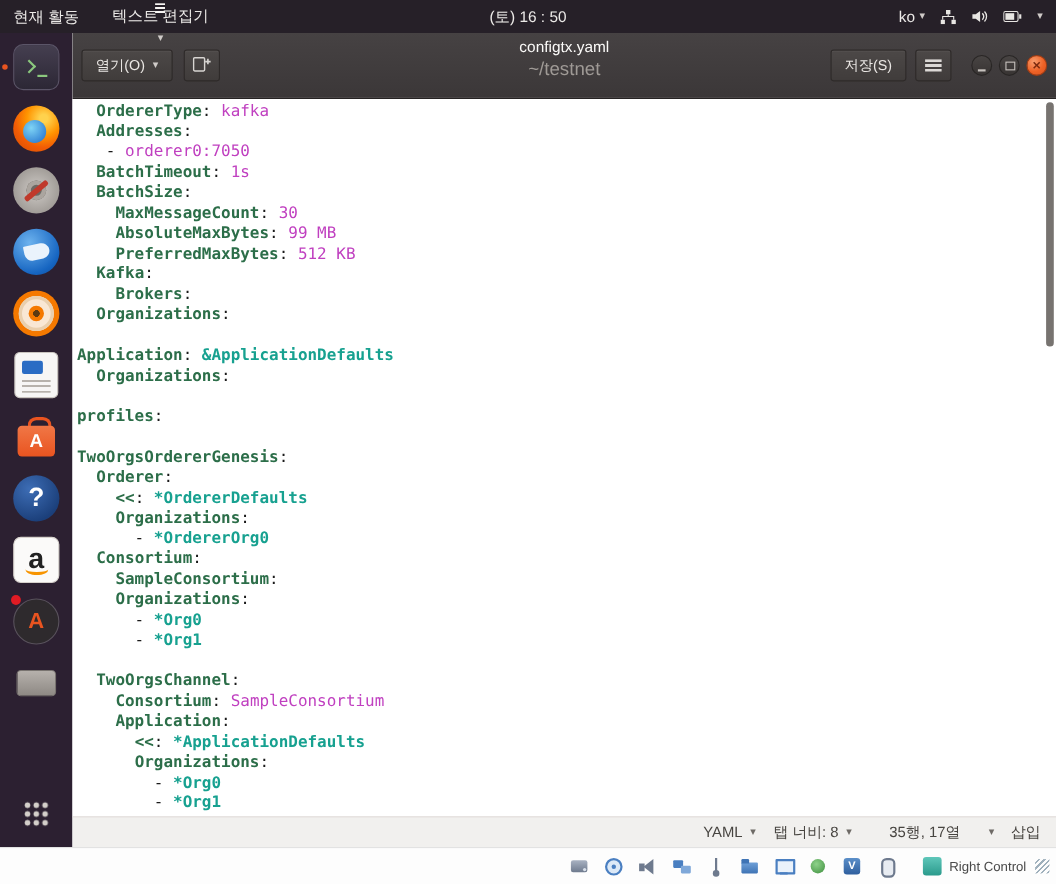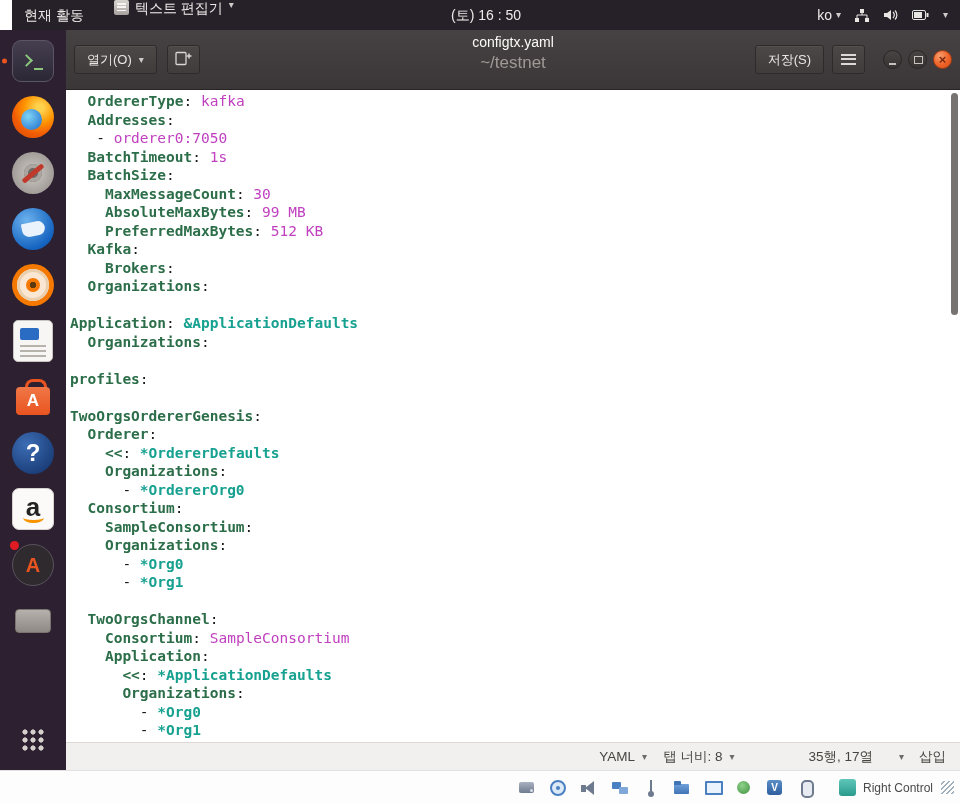--- a/index.html
+++ b/index.html
@@ -1,24 +1,24 @@
 <!DOCTYPE html>
 <html style="--tok-key: #2c6e49; --tok-value: #c040c0; --tok-anchor_alias: #17a190; --tok-plain: #1a1a1a;"><head>
 <meta charset="utf-8">
 <style>
   * { margin:0; padding:0; box-sizing:border-box; }
   html,body { width:960px; height:804px; overflow:hidden; background:#000;
               font-family:"Liberation Sans","DejaVu Sans",sans-serif; }
   .screen { position:relative; width:960px; height:804px; background:#fff; }
 
   
-  .topbar { position:absolute; top:0; left:12px; right:0; height:30px; background:#262028;
+  .topbar { position:absolute; top:0; left:0; right:0; height:30px; background:#262028;
             color:#eceae8; display:flex; align-items:center; font-size:14px; z-index:5; }
   .tb-activities { padding:0 12px; height:30px; line-height:30px; cursor:default; }
-  .tb-app { display:flex; align-items:flex-start; gap:6px; margin-left:18px; height:30px; }
+  .tb-app { display:flex; align-items:center; gap:6px; margin-left:18px; height:30px;flex-direction:column; }
   .gedit-ic { width:15px; height:15px; border-radius:2px; background:linear-gradient(#d8d4d0,#a7a29d); position:relative; }
   .gedit-ic::before { content:''; position:absolute; left:3px; top:3px; right:3px; height:9px;
             background:repeating-linear-gradient(#f7f5f3 0 1.5px, transparent 1.5px 3.5px); }
   .caret { font-size:10px; color:#cfcbc8; line-height:1; }
   .tb-clock { position:absolute; left:50%; transform:translateX(-50%); height:30px; line-height:30px; }
   .tb-right { margin-left:auto; display:flex; align-items:center; gap:14px; padding-right:12px; }
   .tb-kbd { display:flex; align-items:center; gap:4px; }
   .tb-ic { display:inline-flex; align-items:center; }
 
   
@@ -109,21 +109,21 @@
   .tok-v { color:var(--tok-value,#c040c0); }
   .tok-a { color:var(--tok-anchor_alias,#17a190); font-weight:bold; }
   .scroll-thumb { position:absolute; right:2px; top:3px; width:7px; height:222px; border-radius:4px; background:#5f5b57; opacity:.85; }
 
   
   .statusbar { height:28px; flex:none; background:#f1f0ee; border-top:1px solid #dcd8d4; display:flex;
                align-items:center; justify-content:flex-end; font-size:13.5px; color:#474440; padding-right:12px; }
   .sb-item { display:flex; align-items:center; gap:7px; }
   .sb-item .caret, .sb-caret { color:#6e6a66; }
   .sb-tab { margin-left:16px; }
-  .sb-pos { margin-left:74px; }
+  .sb-pos { margin-left:34px; }
   .sb-caret { margin-left:26px; font-size:10px; }
   .sb-ins { margin-left:15px; margin-right:2px; }
 
   
   .vboxbar { position:absolute; left:0; right:0; bottom:0; height:34px; background:#fdfdfd;
              border-top:1px solid #e2e2e2; display:flex; align-items:center; padding:0 6px; color:#4a4a4a; }
   .vb-icons { display:flex; align-items:center; gap:13px; margin-left:auto; }
   .vbicon { width:18px; height:18px; display:inline-block; position:relative; }
   .vb-hdd::before { content:''; position:absolute; left:1px; top:3px; width:15px; height:11px; border-radius:2px;
              background:linear-gradient(#a9b2c2,#6e7a8e); }

